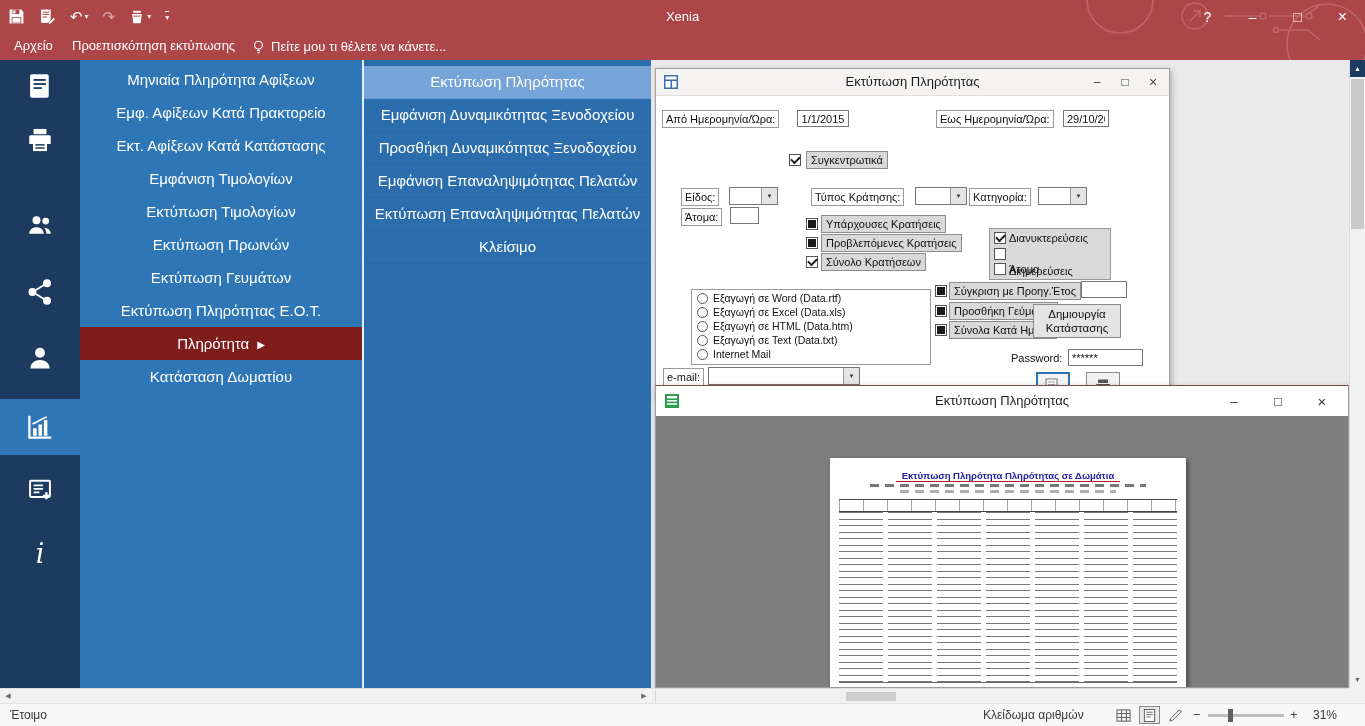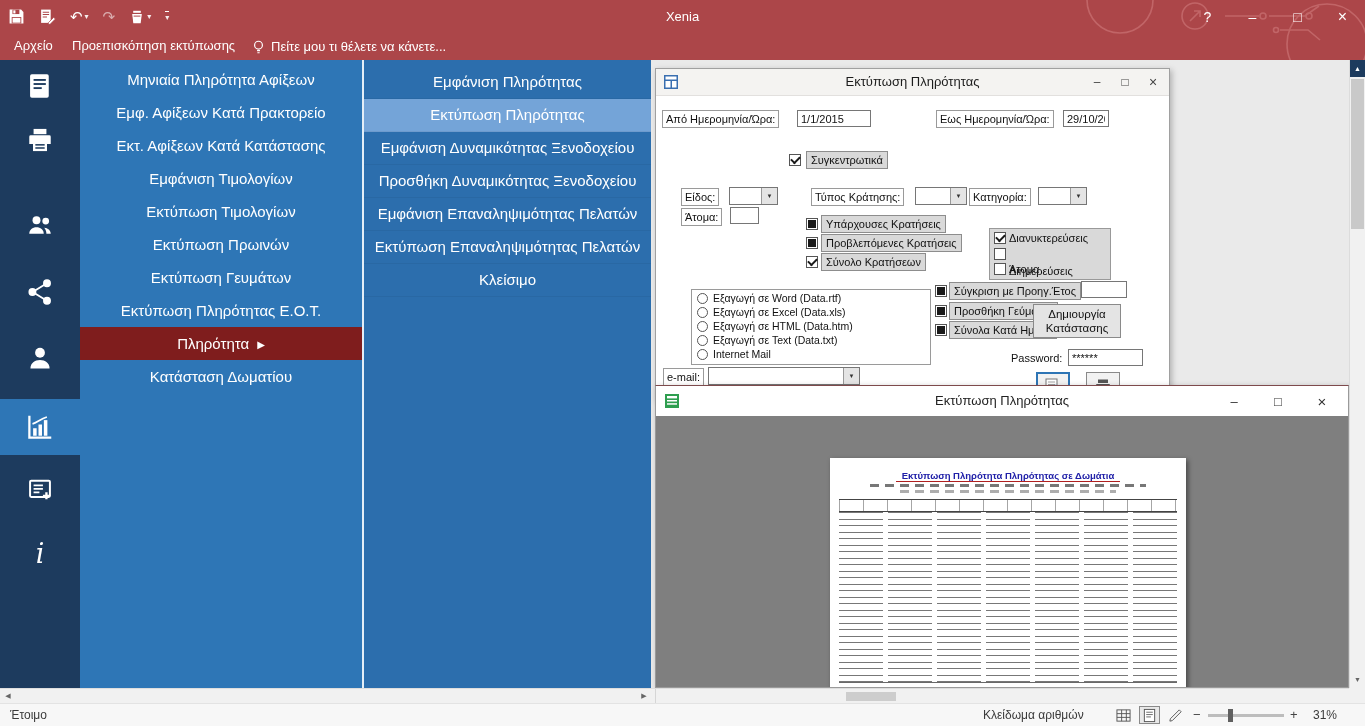--- a/index.html
+++ b/index.html
@@ -260,21 +260,20 @@
     <div class="menu-item"><span>Εκτύπωση Πρωινών</span></div>
     <div class="menu-item"><span>Εκτύπωση Γευμάτων</span></div>
     <div class="menu-item"><span>Εκτύπωση Πληρότητας Ε.Ο.Τ.</span></div>
     <div class="menu-item active">
       <span>Πληρότητα</span><span class="submenu-arrow">▶</span>
     </div>
     <div class="menu-item"><span>Κατάσταση Δωματίου</span></div>
   </div>
 
   <div class="menu2">
-    <div class="menu-item"><span>Εμφάνιση Πληρότητας</span></div>
     <div class="menu-item active"><span>Εκτύπωση Πληρότητας</span></div>
     <div class="menu-item"><span>Εμφάνιση Δυναμικότητας Ξενοδοχείου</span></div>
     <div class="menu-item"><span>Προσθήκη Δυναμικότητας Ξενοδοχείου</span></div>
     <div class="menu-item"><span>Εμφάνιση Επαναληψιμότητας Πελατών</span></div>
     <div class="menu-item"><span>Εκτύπωση Επαναληψιμότητας Πελατών</span></div>
     <div class="menu-item"><span>Κλείσιμο</span></div>
   </div>
 
   <div class="workspace">
 
@@ -296,21 +295,21 @@
           <span class="dlg-ctl">
               <span>□</span>
             </span>
           <span class="dlg-ctl">
               <span style="font-size:14px">×</span>
             </span>
         </div>
       </div>
 
       <span class="lbl" style="left:6px;top:41px">Από Ημερομηνία/Ώρα:</span>
-      <input class="inp" style="left: 141px; top: 41px; width: 74px; text-align: left;" value="1/1/2015">
+      <input class="inp" style="left: 141px; top: 41px; width: 52px; text-align: center;" value="1/1/2015">
       <span class="lbl" style="left:280px;top:41px">Εως Ημερομηνία/Ώρα:</span>
       <input class="inp" style="left: 407px; top: 41px; width: 46px; text-align: center;" value="29/10/2015">
 
       <span class="cb checked" style="left:133px;top:85px"></span>
       <span class="glbl" style="left:150px;top:82px">Συγκεντρωτικά</span>
 
       <span class="lbl" style="left:25px;top:119px">Είδος:</span>
       <span class="combo" style="left:73px;top:118px;width:49px">
           <span class="arrow-btn">▼</span>
         </span>

